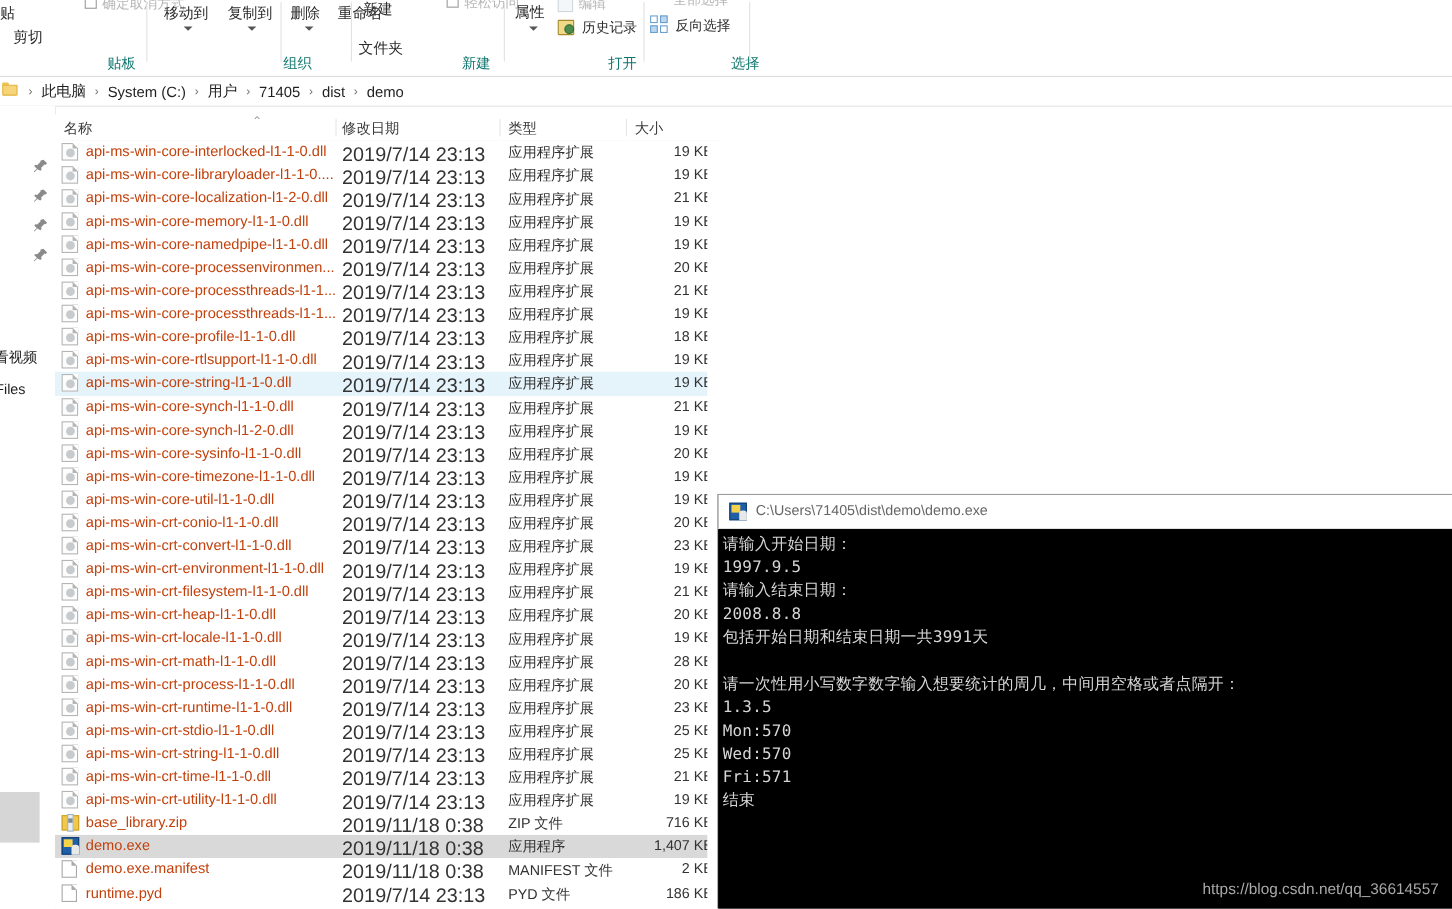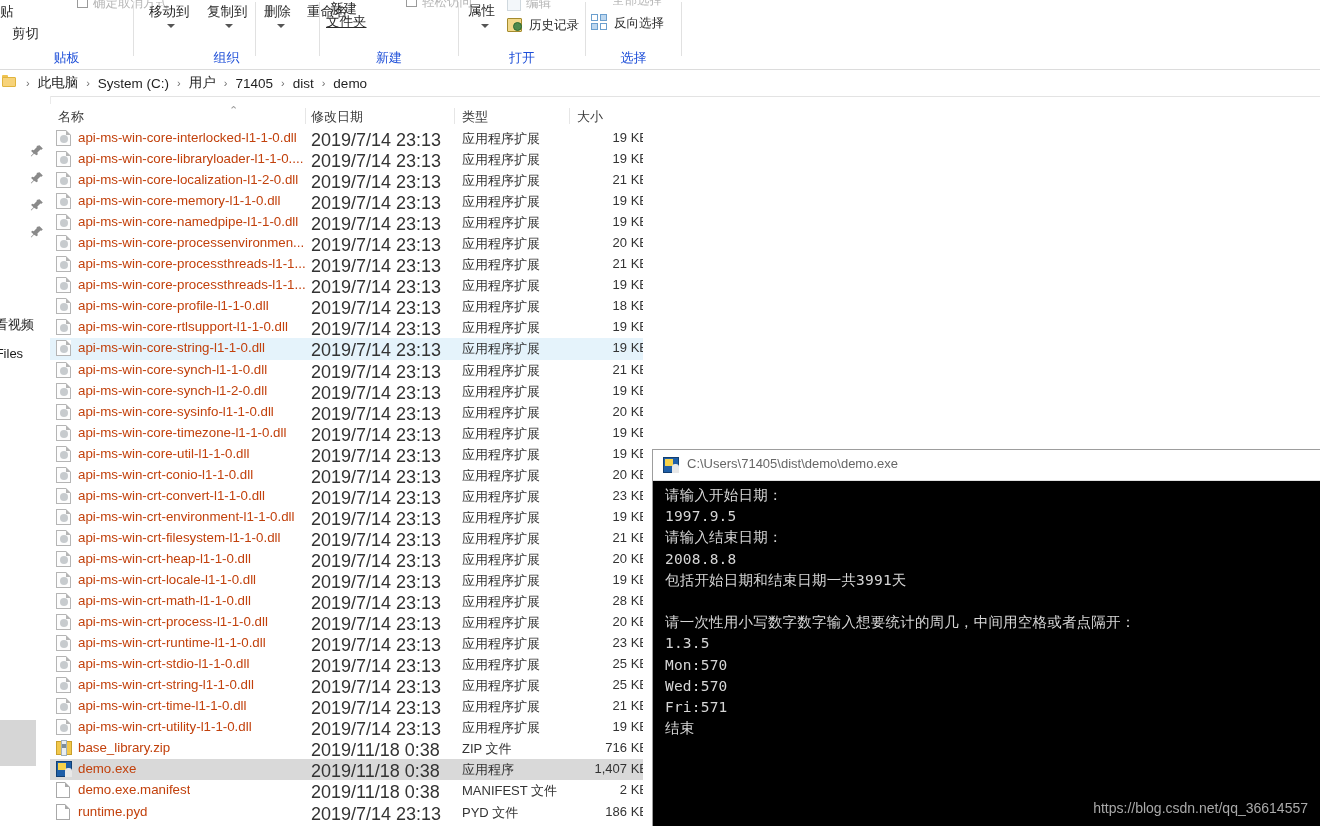--- a/index.html
+++ b/index.html
@@ -11,21 +11,21 @@
     -webkit-font-smoothing:antialiased;
   }
   #app{position:relative;width:1320px;height:826px;overflow:hidden;}
 
   
   .ribbon{position:absolute;left:0;top:0;width:1320px;height:70px;background:#ffffff;}
   .ribbon-inner{position:relative;width:100%;height:70px;}
   .rb-group{position:absolute;top:0;height:70px;}
   .rb-sep{position:absolute;top:2px;width:1px;height:54px;background:#e1e1e1;}
   .rb-caption{position:absolute;bottom:3px;width:100%;text-align:center;
-    font-size:13px;color:#1d4ed8;white-space:nowrap;}
+    font-size:13px;color:#0f766e;white-space:nowrap;padding-left:44px;}
   .rb-underline{position:absolute;bottom:22px;height:1px;background:#e4e4e4;}
   .rb-btn{position:absolute;font-size:13.5px;color:#2b2b2b;white-space:nowrap;line-height:1.15;}
   .rb-caret{position:absolute;width:0;height:0;border-left:4px solid transparent;
     border-right:4px solid transparent;border-top:4px solid #555;}
   .chk{position:absolute;width:11px;height:11px;border:1px solid #9a9a9a;background:#fff;box-sizing:border-box;}
   .faded{color:#b6b6b6;}
   .icon-sq{position:absolute;box-sizing:border-box;}
   .ribbon-bottom-border{position:absolute;left:0;top:69px;width:1320px;height:1px;background:#dcdcdc;}
 
   
@@ -90,21 +90,21 @@
   
   .console{position:absolute;left:653px;top:450px;width:667px;height:376px;background:#000;
     box-shadow:0 0 0 1px #9d9d9d;}
   .con-title{position:relative;height:30px;background:#ffffff;border-bottom:1px solid #e0e0e0;}
   .con-icon{position:absolute;left:10px;top:7px;width:16px;height:16px;background:#1f5fa8;border:1px solid #123f72;box-sizing:border-box;}
   .con-icon .win{position:absolute;left:1px;top:1px;width:8px;height:7px;background:#f6d24a;}
   .con-icon .ppl{position:absolute;left:8px;top:6px;width:7px;height:9px;background:#e8e8e8;border-radius:3px 3px 0 0;}
   .con-title-text{position:absolute;left:34px;top:6px;font-size:13px;color:#666;white-space:nowrap;}
   .con-body{position:relative;height:346px;background:#000;padding:4px 0 0 0;}
   .con-line{color:#d6d6d6;font-family:"DejaVu Sans Mono","Liberation Mono",monospace;
-    font-size:14.5px;line-height:21.2px;white-space:pre;padding-left:12px;letter-spacing:.2px;}
+    font-size:14.5px;line-height:21.2px;white-space:pre;padding-left:4px;letter-spacing:.2px;}
   .watermark{position:absolute;right:12px;bottom:10px;font-size:14px;color:#a9a9a9;
     font-family:"Liberation Sans",sans-serif;white-space:nowrap;}
 </style>
 </head>
 <body>
 
 <div id="app">
 
   <div class="ribbon">
     <div class="ribbon-inner">
@@ -126,21 +126,21 @@
         <div class="rb-sep" style="left:121px;top:2px;"></div>
         <div class="rb-btn" style="left:130px;top:4px;">删除</div>
         <div class="rb-caret" style="left:143px;top:24px;"></div>
         <div class="rb-btn" style="left:173px;top:4px;">重命名</div>
         <div class="rb-caption" style="left:0;">组织</div>
       </div>
       <div class="rb-sep" style="left:319px;"></div>
 
       <div class="rb-group" style="left:320px;width:138px;">
         <div class="rb-btn" style="left:10px;top:1px;">新建</div>
-        <div class="rb-btn" style="left:6px;top:14px;text-decoration:underline;">文件夹</div>
+        <div class="rb-btn" style="left:6px;top:36px;">文件夹</div>
         <div class="chk" style="left:86px;top:-4px;"></div>
         <div class="rb-btn faded" style="left:102px;top:-5px;font-size:12.5px;">轻松访问</div>
         <div class="rb-caption" style="left:0;">新建</div>
       </div>
       <div class="rb-sep" style="left:458px;"></div>
 
       <div class="rb-group" style="left:459px;width:126px;">
         <div class="rb-btn" style="left:9px;top:3px;">属性</div>
         <div class="rb-caret" style="left:22px;top:24px;"></div>
         <div class="icon-sq" style="left:48px;top:-3px;width:14px;height:14px;border:1px solid #cfd8de;background:#f3f7fa;"></div>

